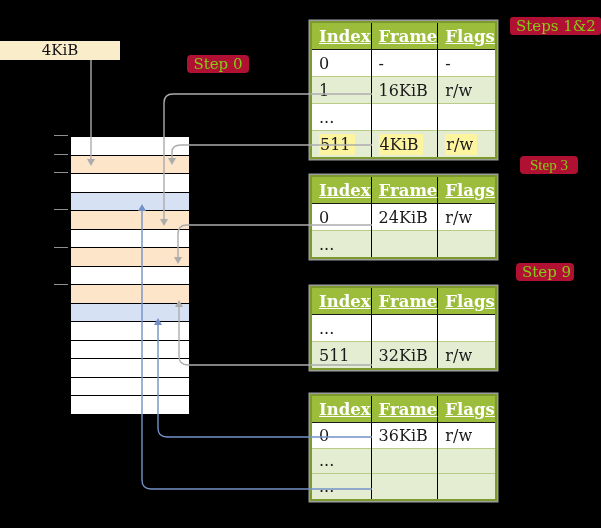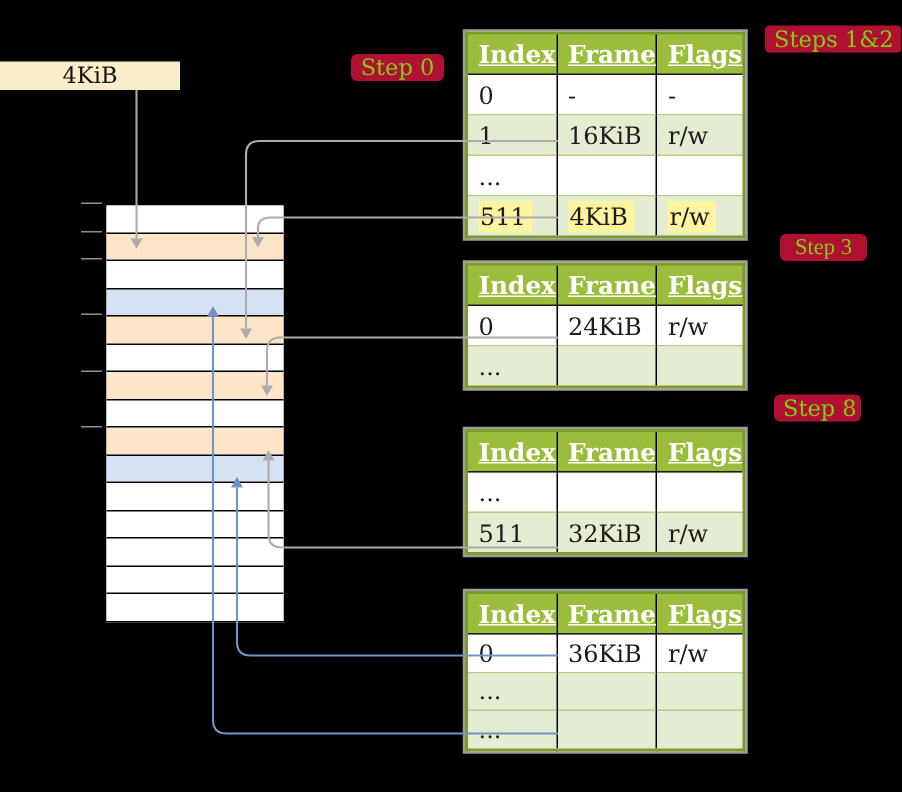--- a/index.html
+++ b/index.html
@@ -12,21 +12,21 @@
     position:absolute; left:0; top:41px; width:120px; height:19px;
     background:var(--cream); color:#111; font-size:15px; line-height:19px;
     text-align:center;
   }
   
   .badge{
     position:absolute; background:var(--red_label); color:#84cc16;
     font-size:15px; text-align:center; border-radius:4px; padding:0 6px;
     line-height:18px; height:18px; white-space:nowrap;
   }
-  #badge-step0 {left:187px; top:36px; width:50px;margin-left:47px;}
+  #badge-step0 {left:187px; top:55px; width:50px;}
   #badge-steps12{left:510px; top:17px; width:79px; border-radius:3px;}
   #badge-step3 {left:520px; top:156px; width:46px;font-family:Liberation Serif, serif;}
   #badge-step4 {left:516px; top:263px; width:46px;}
   
   #memcol{
     position:absolute; left:70px; top:136px; width:120px; height:279px;
     background:#fff; border:1.5px solid #000; box-sizing:border-box;
     display:flex; flex-direction:column; z-index:1;
   }
   .mrow{flex:1; border-top:1.5px solid #000;}
@@ -74,21 +74,21 @@
 </head>
 <body>
 
 <div id="stage">
 
   <div class="frame-box">4KiB</div>
 
   <div class="badge" id="badge-step0">Step 0</div>
   <div class="badge" id="badge-steps12">Steps 1&amp;2</div>
   <div class="badge" id="badge-step3">Step 3</div>
-  <div class="badge" id="badge-step4">Step 8</div>
+  <div class="badge" id="badge-step4">Step 9</div>
 
   <div id="memcol">
       <div class="mrow free"></div>
       <div class="mrow table"></div>
       <div class="mrow free"></div>
       <div class="mrow page"></div>
       <div class="mrow table"></div>
       <div class="mrow free"></div>
       <div class="mrow table"></div>
       <div class="mrow free"></div>

